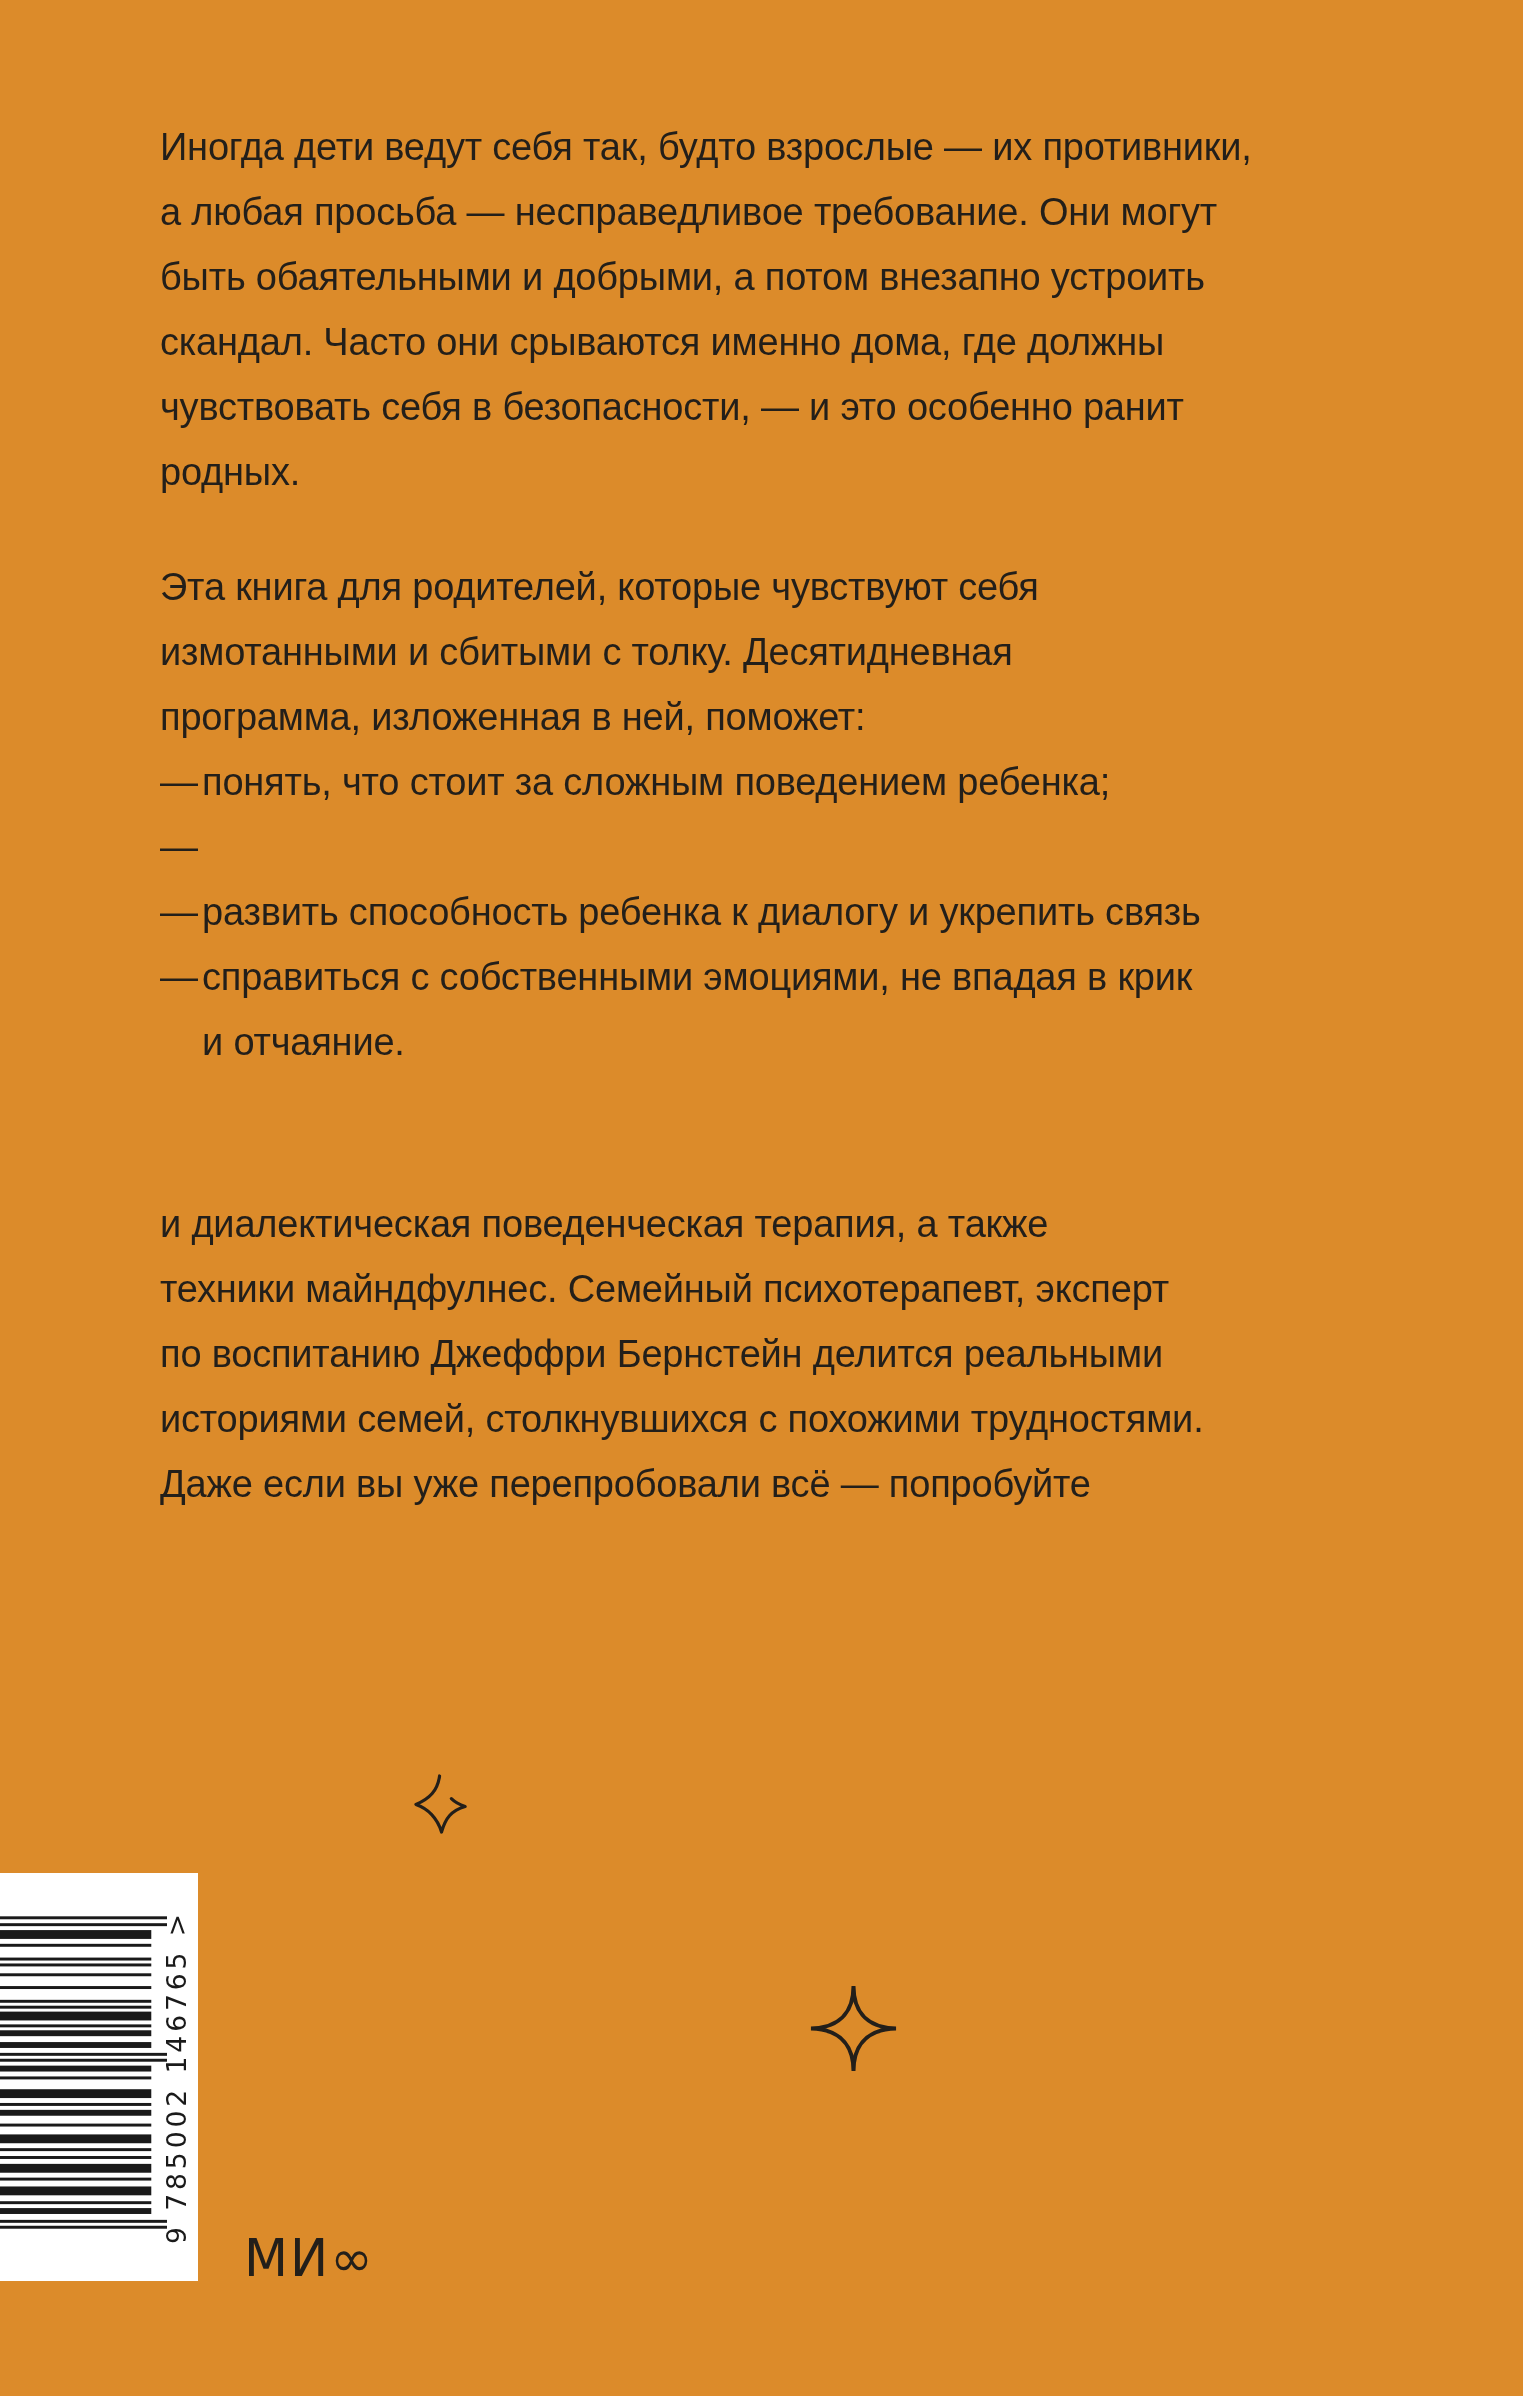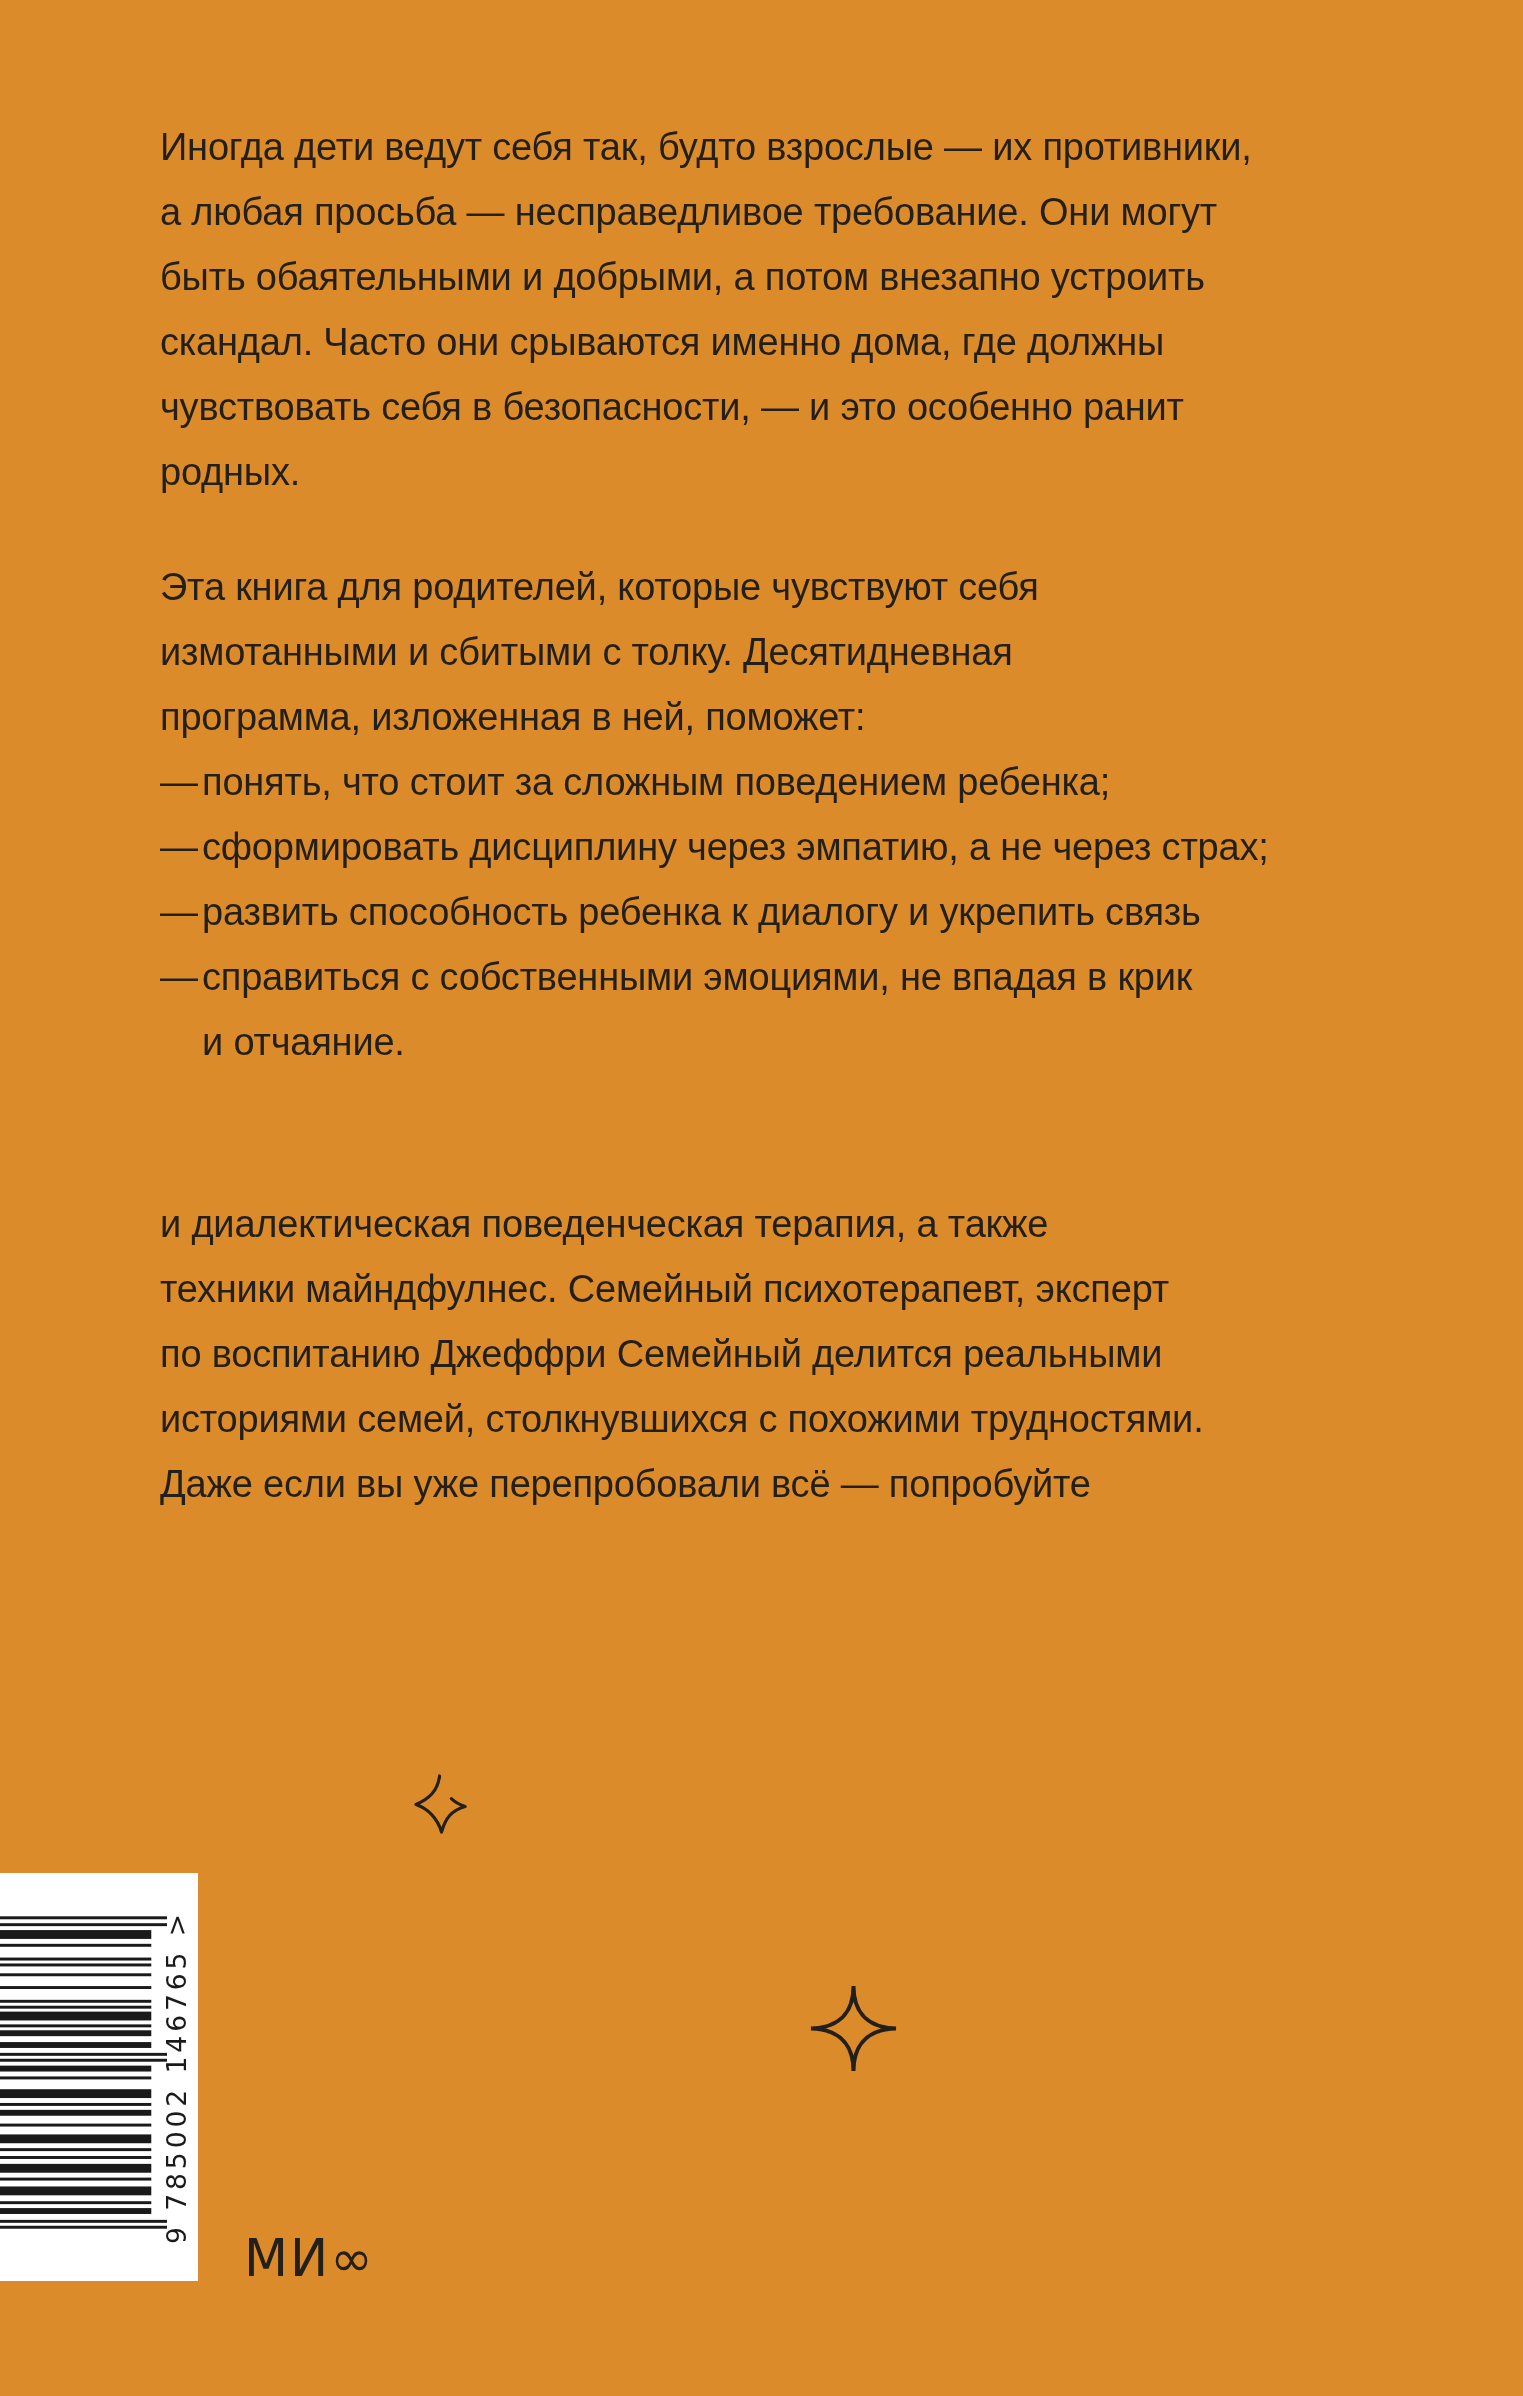--- a/index.html
+++ b/index.html
@@ -128,38 +128,37 @@
   <span class="line bold">измотанными и сбитыми с толку. Десятидневная</span>
   <span class="line bold">программа, изложенная в ней, поможет:</span>
 
   <div>
     <div class="list-line">
       <span class="dash">—</span>
       <span>понять, что стоит за сложным поведением ребенка;</span>
     </div>
     <div class="list-line">
       <span class="dash">—</span>
-      <span>сформировать дисциплину через эмпатию, а не через страх;</span>
     </div>
     <div class="list-line">
       <span class="dash">—</span>
       <span>развить способность ребенка к диалогу и укрепить связь</span>
     </div>
     <div class="list-line">
       <span class="dash">—</span>
       <span>справиться с собственными эмоциями, не впадая в крик</span>
     </div>
     <span class="line indent">и отчаяние.</span>
   </div>
 </div>
 
 <div class="text-block" id="para-3">
   <span class="line bold">и диалектическая поведенческая терапия, а также</span>
   <span class="line"><span class="bold">техники майндфулнес.</span><span> Семейный психотерапевт, эксперт</span></span>
-  <span class="line">по воспитанию Джеффри Семейный делится реальными</span>
+  <span class="line">по воспитанию Джеффри Бернстейн делится реальными</span>
   <span class="line">историями семей, столкнувшихся с похожими трудностями.</span>
   <span class="line">Даже если вы уже перепробовали всё — попробуйте</span>
 </div>
 
 <div class="star" id="star-small">
   <svg width="63" height="63" viewBox="0 0 64 64">
     <path d="M28 3 C 26 18, 18 26, 4 32 C 16 36, 26 46, 30 60 C 34 46, 40 38, 54 34 C 48 32, 44 30, 40 26" fill="none" stroke="#231f1a" stroke-width="3.2" stroke-linecap="round" stroke-linejoin="round"></path>
   </svg>
 </div>
 

